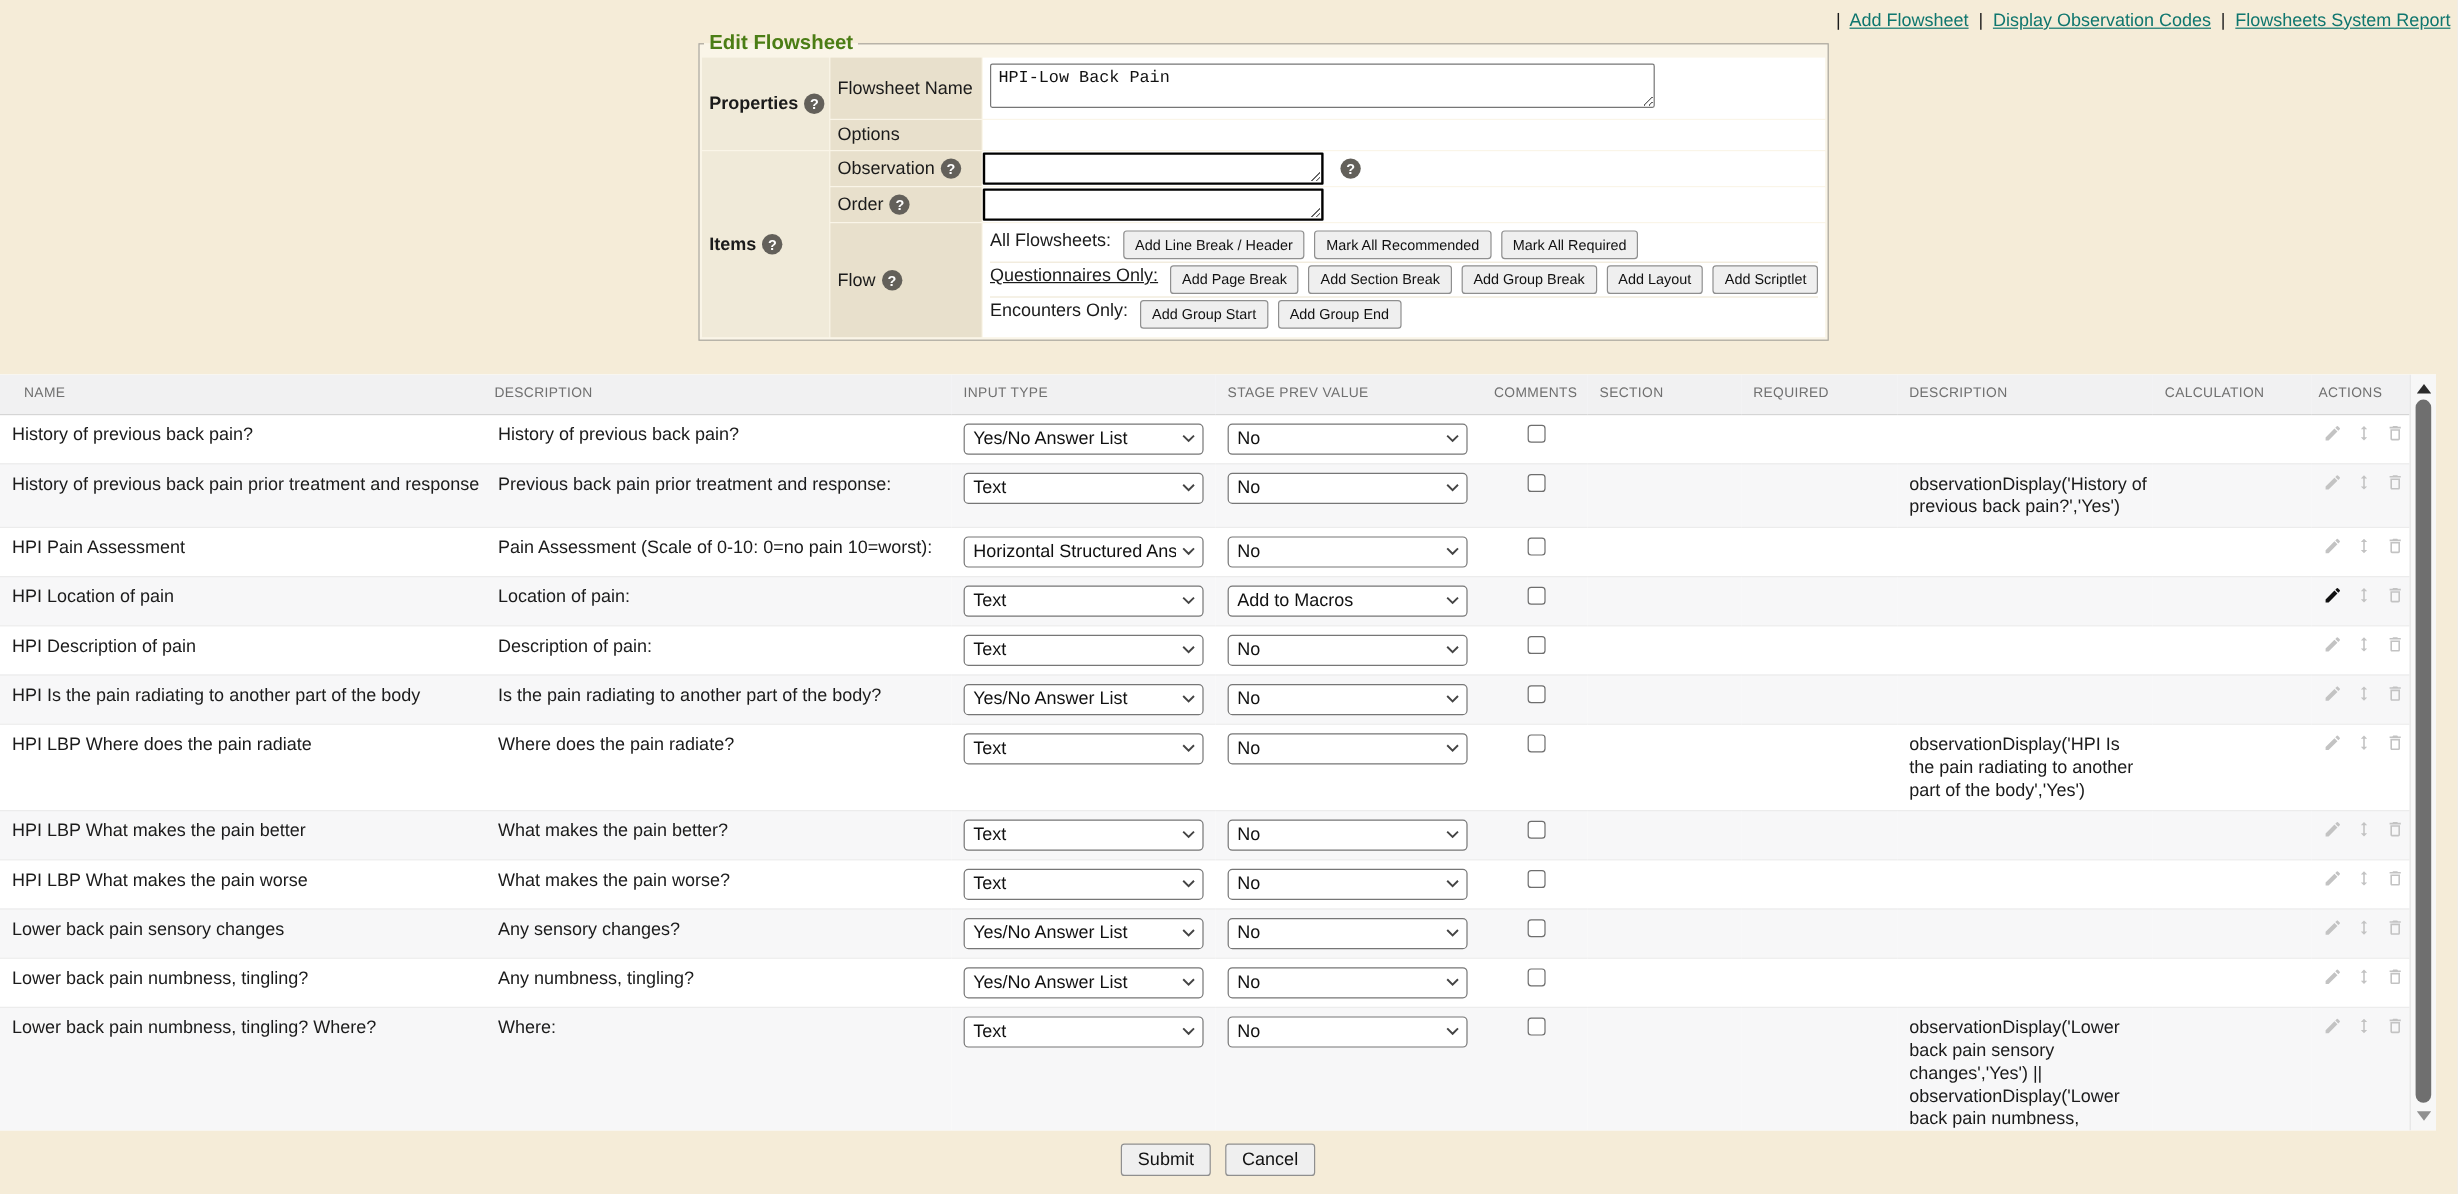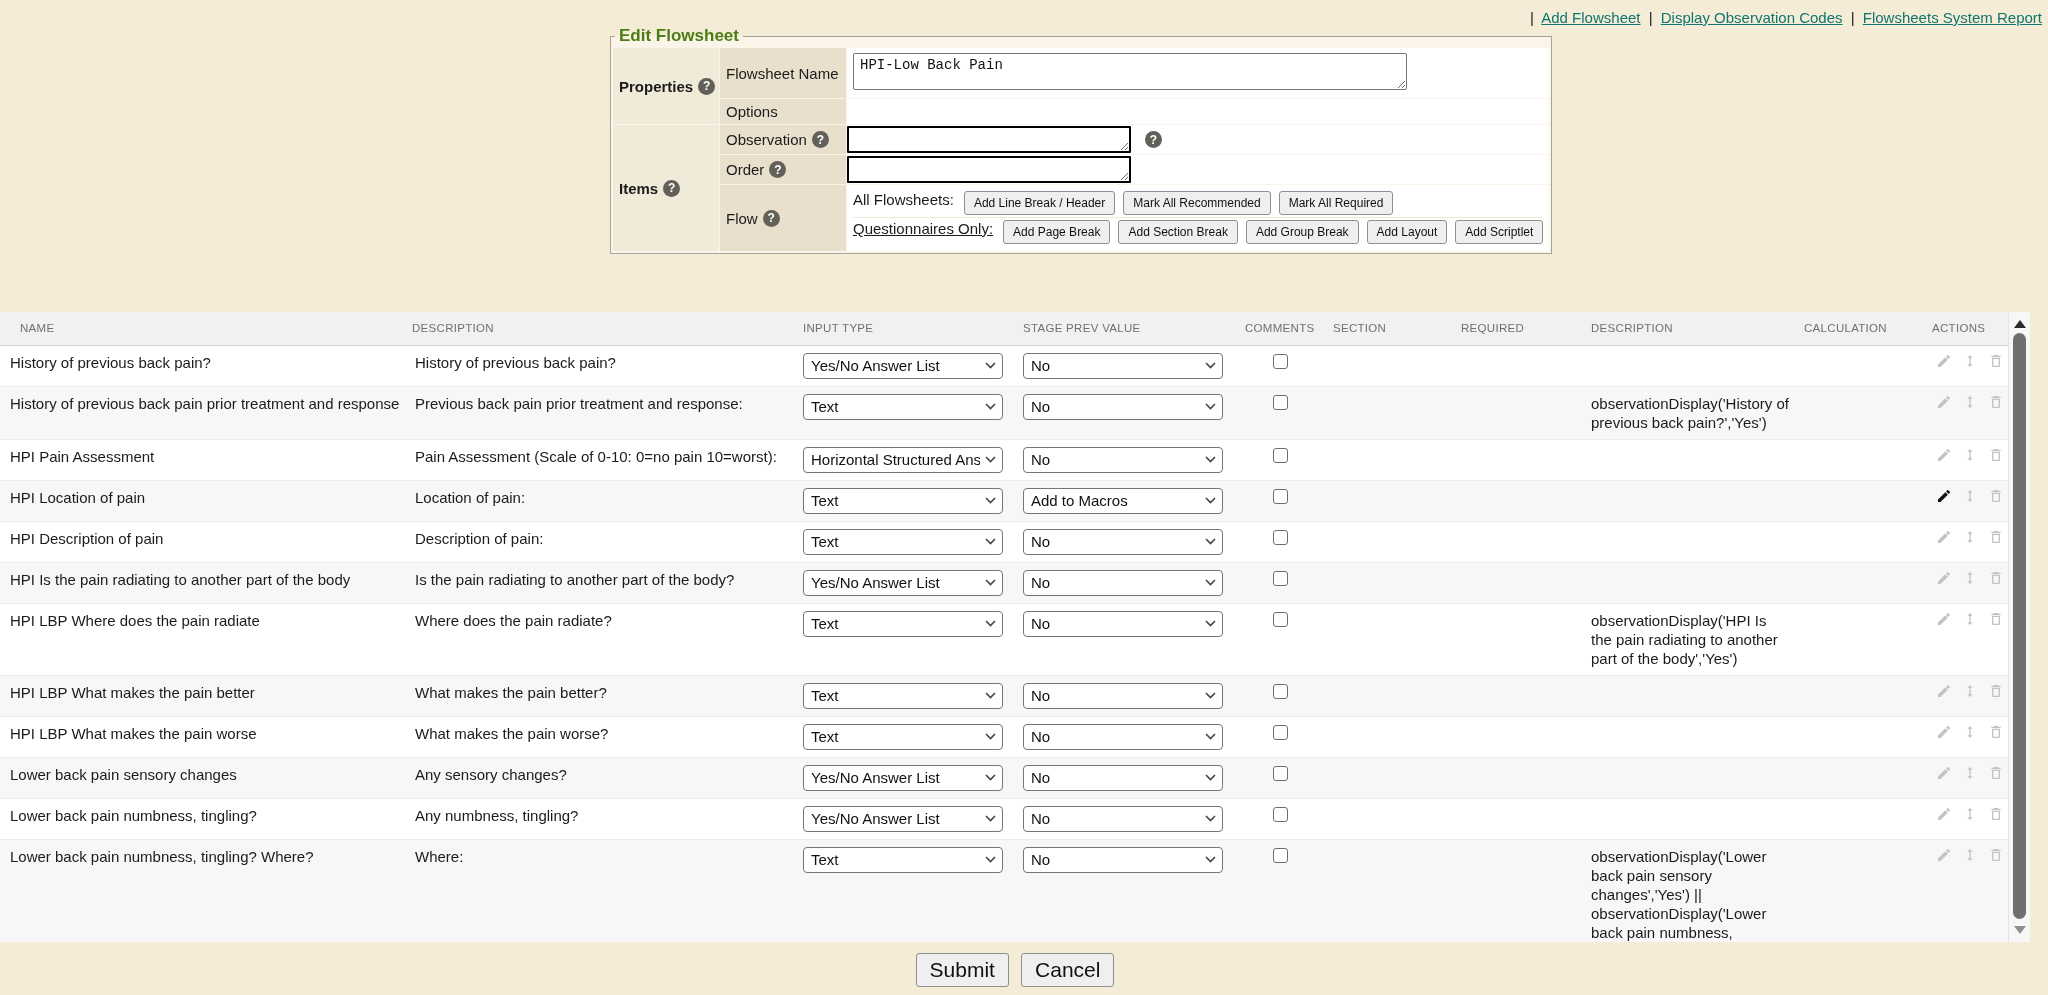--- a/index.html
+++ b/index.html
@@ -8,21 +8,21 @@
   #app { position:relative; width:2048px; height:995px; overflow:hidden;
          background:#f5ecd8; color:#1b1b1b; font-size:15px; }
 
   
   .topnav { position:absolute; top:9px; right:6px; font-size:15px; color:#1b1b1b; }
   .topnav a { color:#0f766e; text-decoration:underline; cursor:pointer; }
   .topnav .sep { padding:0 4px; }
 
   
   fieldset.panel { position:absolute; left:582px; top:26px; width:878px;
-     border:1px solid #a8a49a; background:#faf5e8; padding:2px;margin-left:28px; }
+     border:1px solid #a8a49a; background:#faf5e8; padding:2px; }
   fieldset.panel legend { color:#4b7d15; font-weight:bold; font-size:17px;
      padding:0 4px; margin-left:2px; background:transparent; }
   .pgrid { display:grid; grid-template-columns:106px 126px 1fr; gap:1px; background:#faf5e8; }
   .pcell { padding:4px 6px; }
   .c1 { background:#f0ead9; font-weight:bold; display:flex; align-items:center; gap:5px; }
   .c2 { background:#e8e0cc; display:flex; align-items:center; gap:5px; }
   .c3 { background:#ffffff; }
   .rowspan2 { grid-row:span 2; }
   .rowspan3 { grid-row:span 3; }
 
@@ -91,21 +91,21 @@
      border-left:6px solid transparent; border-right:6px solid transparent;
      border-bottom:8px solid #2b2b2b; cursor:pointer; }
   .sb-thumb { position:absolute; top:21px; bottom:23px; left:4px; width:13px;
      background:#6f6f6f; border-radius:7px; cursor:pointer; }
   .sb-down { position:absolute; bottom:8px; left:5px; width:0; height:0;
      border-left:6px solid transparent; border-right:6px solid transparent;
      border-top:8px solid #909090; cursor:pointer; }
 
   
   .footer { position:absolute; top:953px; left:0; width:2030px; text-align:center; }
-  button.form { font-family:"Liberation Sans",sans-serif; font-size:21px; color:#111;
+  button.form { font-family:"Liberation Sans",sans-serif; font-size:15px; color:#111;
      background:#efefef; border:1px solid #8f8f8f; border-radius:3px;
      padding:4px 13px; margin:0 4px; cursor:pointer; }
 </style>
 </head>
 <body>
 
 <div id="app">
 
   <div class="topnav">
     <span class="sep">|</span>
@@ -169,20 +169,25 @@
             <button class="mini">Mark All Recommended</button>
             <button class="mini">Mark All Required</button>
           </div>
           <div class="flowline">
     <span class="flowlabel u">Questionnaires Only:</span>
   <button class="mini">Add Page Break</button>
             <button class="mini">Add Section Break</button>
             <button class="mini">Add Group Break</button>
             <button class="mini">Add Layout</button>
             <button class="mini">Add Scriptlet</button>
+          </div>
+          <div class="flowline">
+    <span class="flowlabel">Encounters Only:</span>
+  <button class="mini">Add Group Start</button>
+            <button class="mini">Add Group End</button>
           </div>
         </div>
 
     </div>
   </fieldset>
 
   <div class="tablewrap">
     <table class="items">
       <colgroup>
         <col style="width:405px">

